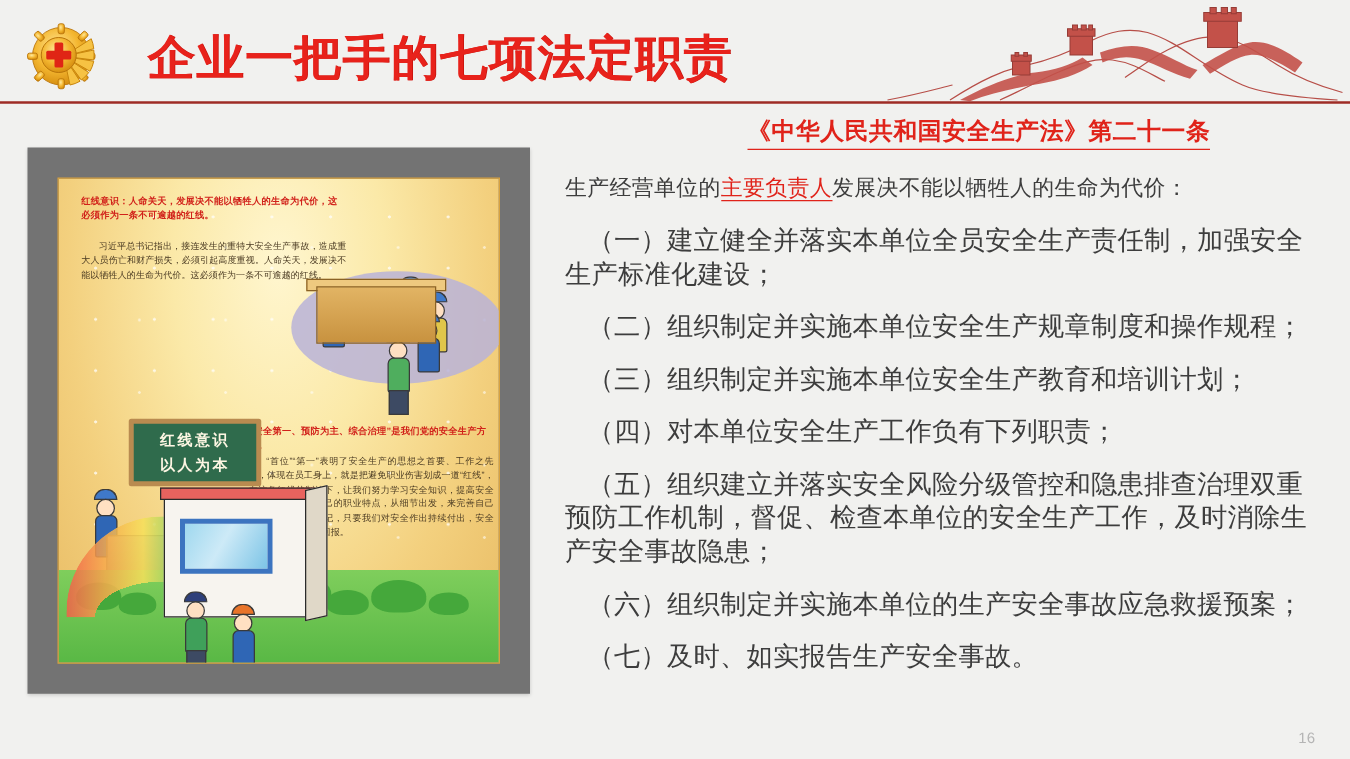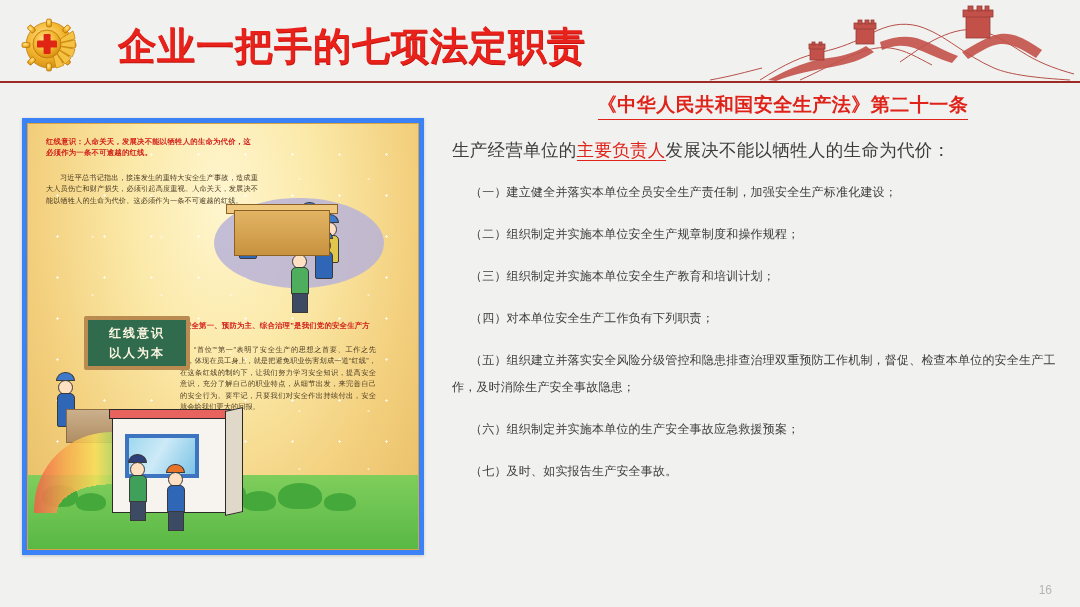--- a/index.html
+++ b/index.html
@@ -54,22 +54,22 @@
     left: 0; top: 81px;
     width: 1080px; height: 2px;
     background: #9e2c26;
   }
 
   
   #poster {
     position: absolute;
     left: 22px; top: 118px;
     width: 402px; height: 437px;
-    background: #3b82f6;
-    padding: 5px;
+    background: #737373;
+    padding: 24px;
     box-sizing: border-box;
     box-shadow: 0 1px 3px rgba(0,0,0,.18);
   }
   #poster-inner {
     position: relative;
     width: 100%; height: 100%;
     background:
       radial-gradient(ellipse at 50% 18%, #fff6cf 0%, #fbe9a8 34%, #f3d07e 68%, #e8bb63 100%);
     overflow: hidden;
     border: 1px solid #d9a23e;
@@ -281,21 +281,21 @@
     line-height: 27px;
     letter-spacing: .3px;
   }
   #lead-line .hl {
     color: #e0231a;
     border-bottom: 1.2px solid #e0231a;
     margin-top: 42px;
   }
   .clause {
     margin-top: 15px;
-    font-size: 12px;
+    font-size: 21px;
     color: #3d3d3d;
     line-height: 27px;
     letter-spacing: .2px;
     text-indent: 18px;
   }
   #page-number {
     position: absolute;
     right: 28px; bottom: 10px;
     font-size: 12px;
     color: #b5b5b5;

